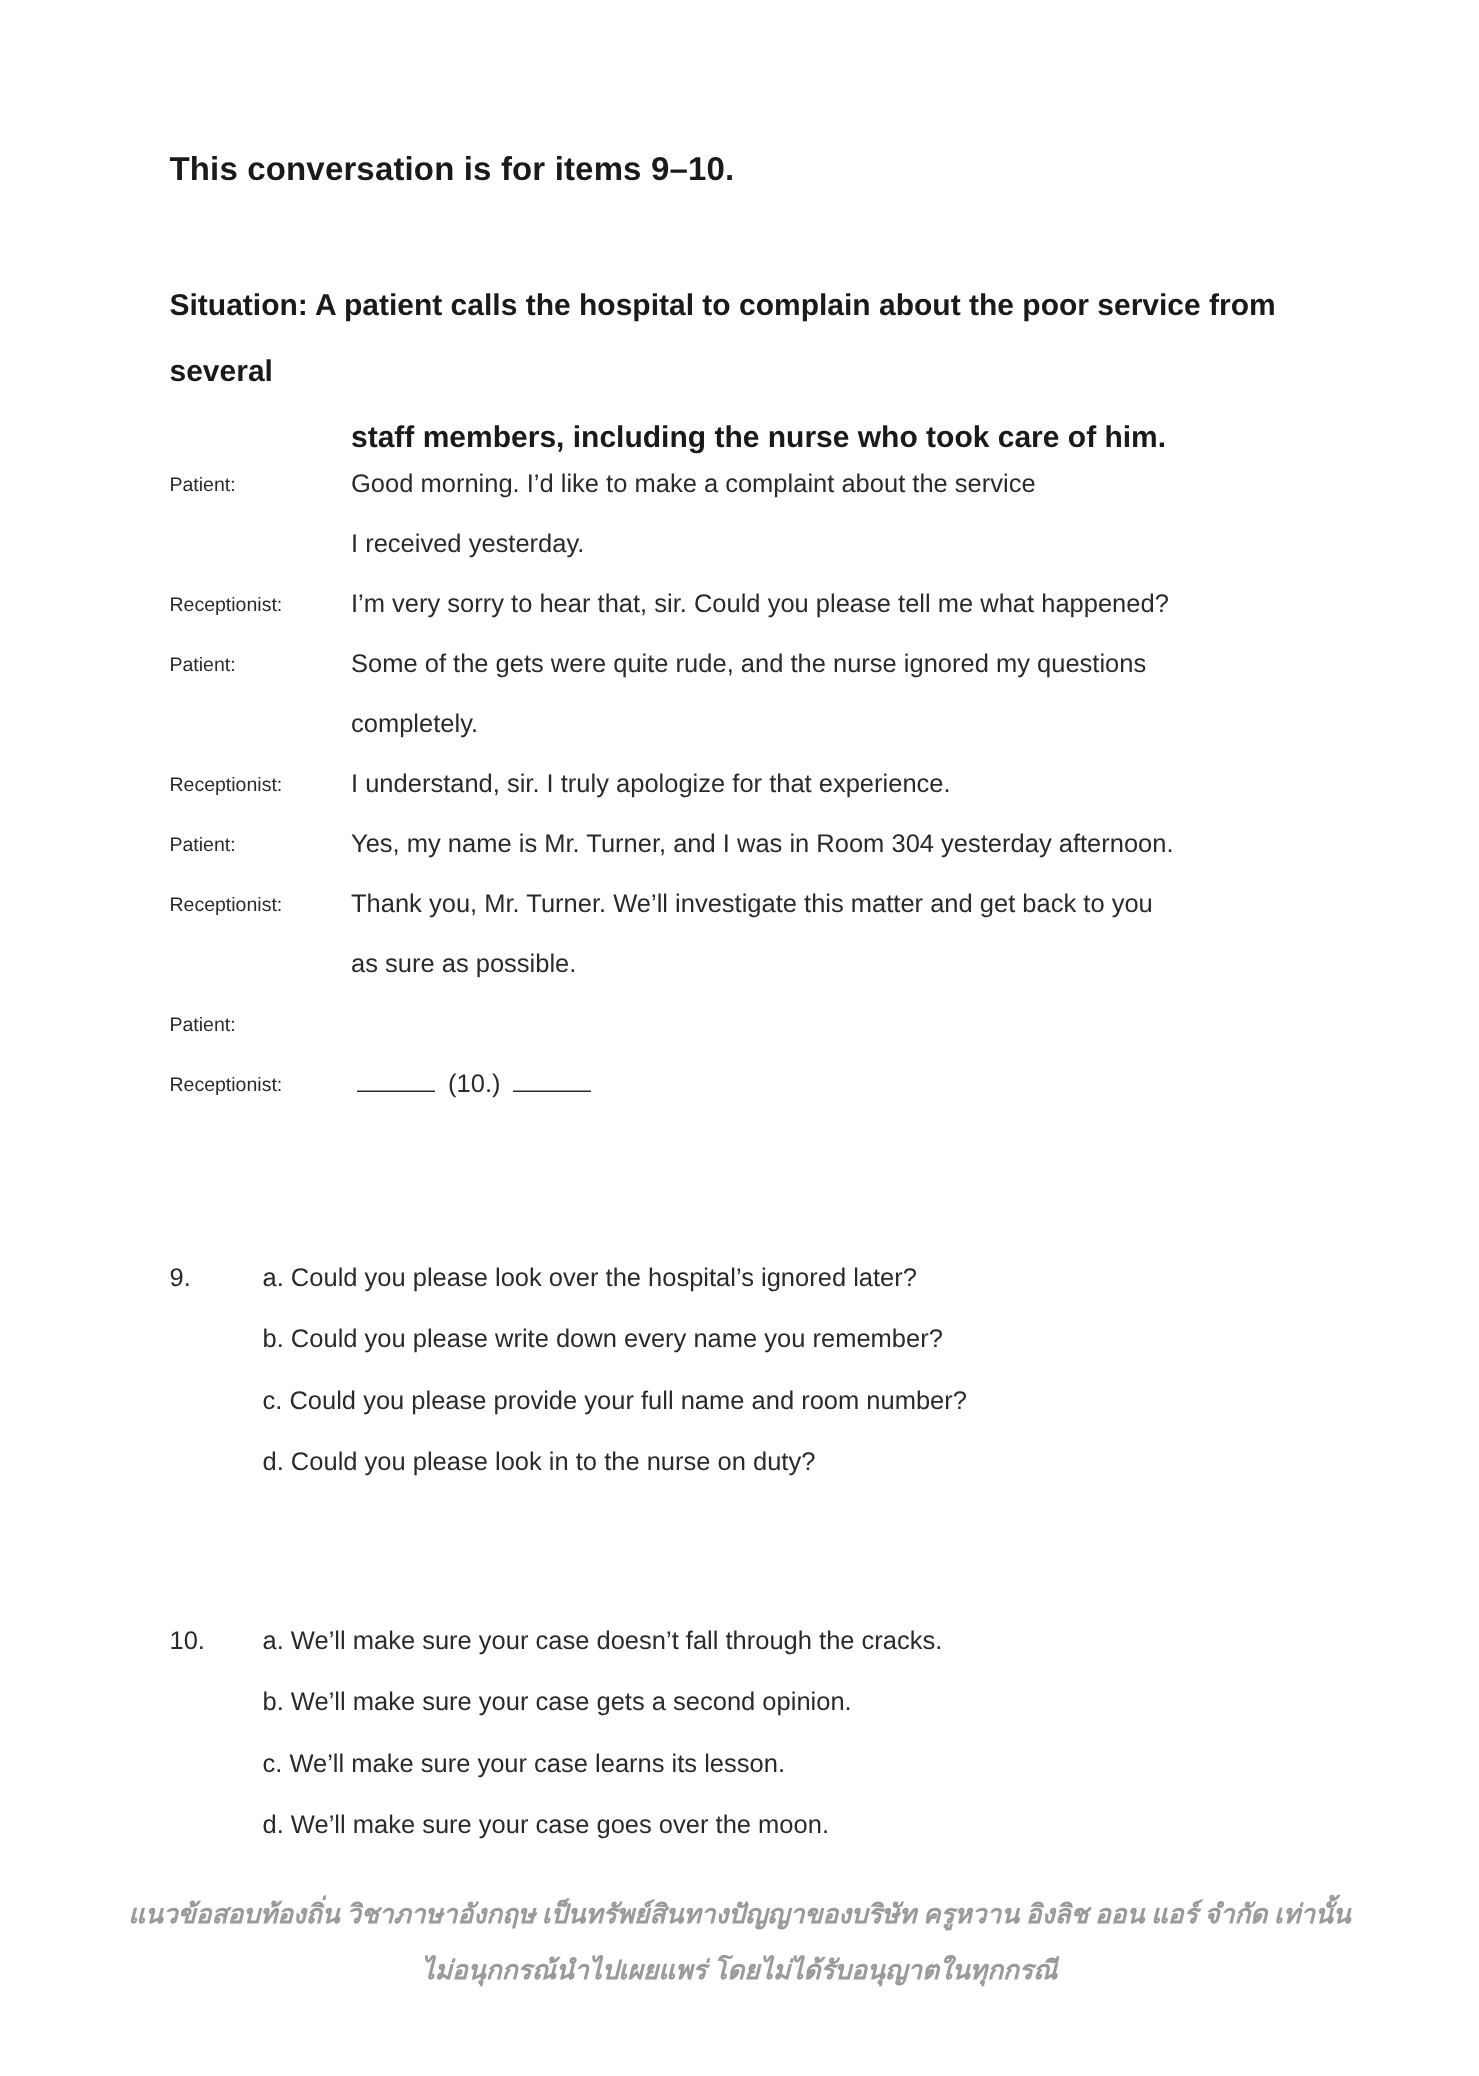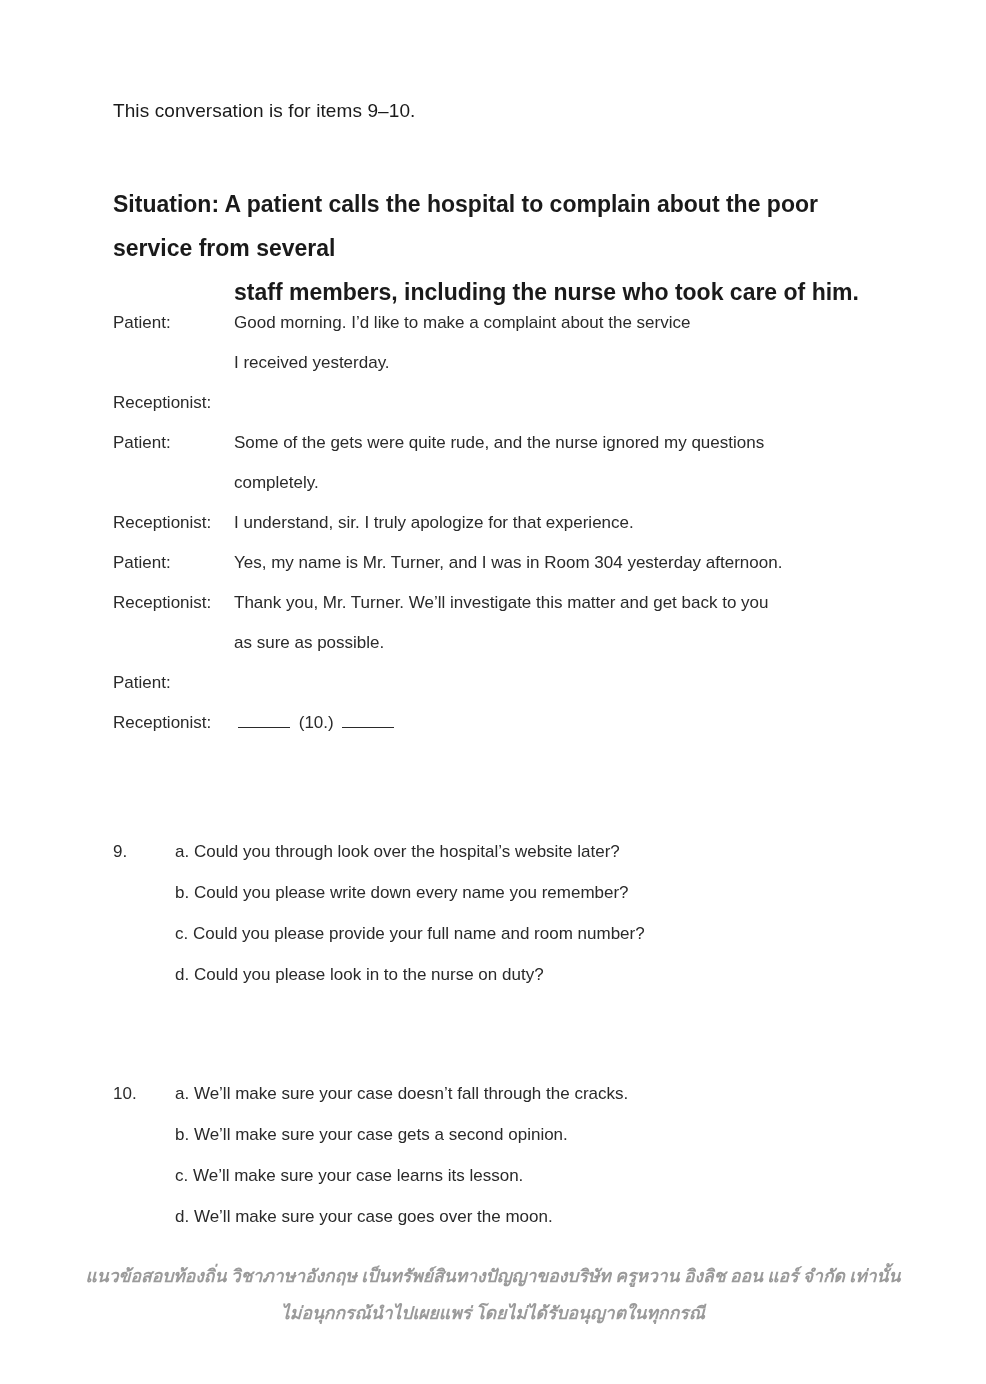--- a/index.html
+++ b/index.html
@@ -19,31 +19,31 @@
     position: absolute;
     inset: 0;
     padding: 0;
   }
 
   
   .heading {
     position: absolute;
     left: 113px;
     top: 100px;
-    font-size: 19px;
-    font-weight: normal;
+    font-size: 22px;
+    font-weight: bold;
     letter-spacing: .1px;
     color: #1a1a1a;
   }
   .situation {
     position: absolute;
     left: 113px;
     top: 182px;
     width: 780px;
-    font-size: 23px;
+    font-size: 20px;
     font-weight: bold;
     line-height: 44px;
     color: #1a1a1a;
   }
   .situation .cont {
     display: block;
     padding-left: 121px;
   }
 
   
@@ -56,21 +56,21 @@
     color: #2a2a2a;
   }
   .d-row {
     display: flex;
     align-items: flex-start;
     min-height: 40px;
   }
   .d-speaker {
     width: 121px;
     flex: 0 0 121px;
-    font-size: 17px;
+    font-size: 13px;
     line-height: 40px;
     white-space: nowrap;
   }
   .d-lines {
     flex: 1 1 auto;
     line-height: 40px;
   }
   .d-line {
     display: block;
     white-space: nowrap;
@@ -143,20 +143,23 @@
   <div class="dialogue" id="dialogue">
       <div class="d-row">
         <div class="d-speaker">Patient:</div>
         <div class="d-lines">
           <span class="d-line">Good morning. I’d like to make a complaint about the service</span>
           <span class="d-line">I received yesterday.</span>
         </div>
       </div>
       <div class="d-row">
         <div class="d-speaker">Receptionist:</div>
+        <div class="d-lines">
+          <span class="d-line">I’m very sorry to hear that, sir. Could you please tell me what happened?</span>
+        </div>
       </div>
       <div class="d-row">
         <div class="d-speaker">Patient:</div>
         <div class="d-lines">
           <span class="d-line">Some of the gets were quite rude, and the nurse ignored my questions</span>
           <span class="d-line">completely.</span>
         </div>
       </div>
       <div class="d-row">
         <div class="d-speaker">Receptionist:</div>
@@ -185,21 +188,21 @@
         <div class="d-lines">
           <span class="d-line" style="display: block;"><span class="blank"></span> <span>(10.)</span> <span class="blank"></span></span>
         </div>
       </div>
     </div>
 
   <div class="question" id="question-9">
     <div class="q-row">
       <div class="q-number">9.</div>
       <div class="q-options">
-        <span class="q-option">a. Could you through look over the hospital’s website later?</span>
+        <span class="q-option">a. Could you please look over the hospital’s ignored later?</span>
         <span class="q-option">b. Could you please write down every name you remember?</span>
         <span class="q-option">c. Could you please provide your full name and room number?</span>
         <span class="q-option">d. Could you please look in to the nurse on duty?</span>
       </div>
     </div>
   </div>
 
   <div class="question" id="question-10">
     <div class="q-row">
       <div class="q-number">10.</div>

